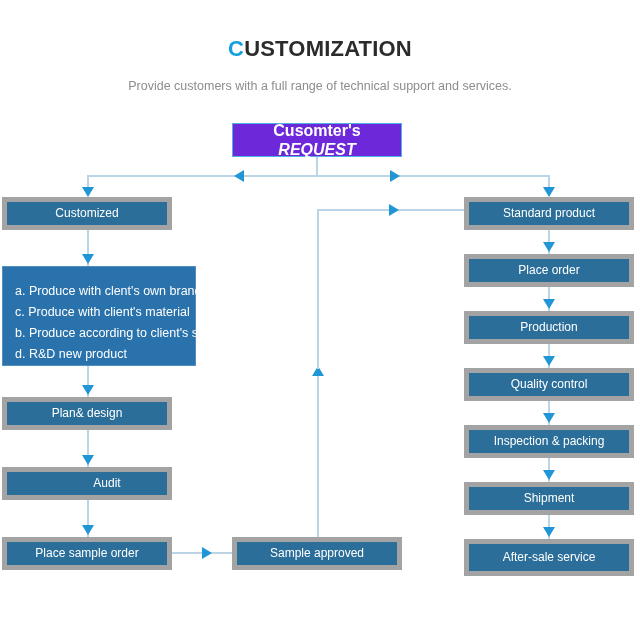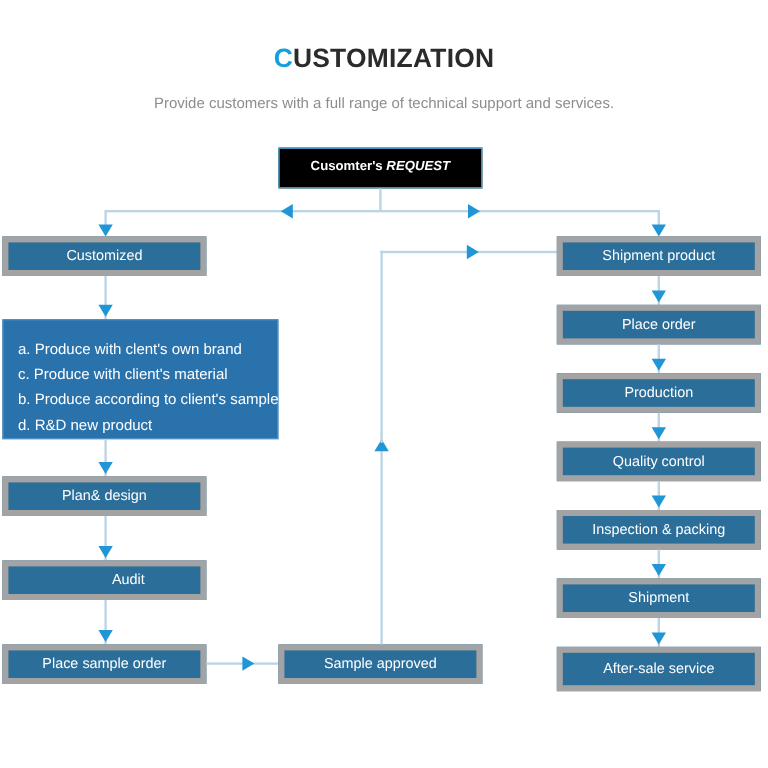--- a/index.html
+++ b/index.html
@@ -61,24 +61,24 @@
     display: flex;
     align-items: center;
     justify-content: center;
     text-align: center;
     line-height: 1.2;
     background: #2a6e99;
     border: 5px solid #a3a3a3;
     user-select: none;
   }
   .box.top {
-    background: #000000;
+    background: #6d28d9;
     border: 1px solid #4fb0e4;
     font-weight: bold;
-    font-size: 11px;
+    font-size: 16px;
   }
   .box.top .italic {
     font-style: italic;
     font-weight: bold;
   }
   .box.list {
     background: #2a72ac;
     border: 1px solid #4f8fc2;
     display: block;
     text-align: left;
@@ -149,21 +149,21 @@
   <div class="line-v" style="left:87px; top:175px; height:16px;"></div>
   <div class="arrow down" style="left:82px;  top:187px;"></div>
   <div class="line-v" style="left:548px; top:175px; height:16px;"></div>
   <div class="arrow down" style="left:543px; top:187px;"></div>
 
   <div class="box" style="left:2px; top:197px; width:170px; height:33px;">Customized</div>
 
   <div class="line-v" style="left:87px; top:230px; height:36px;"></div>
   <div class="arrow down" style="left:82px; top:254px;"></div>
 
-  <div class="box list" style="left:2px; top:266px; width:230px; height:100px;">
+  <div class="box list" style="left:2px; top:266px; width:194px; height:100px;">
     <div class="line">a. Produce with clent's own brand</div>
     <div class="line">c. Produce with client's material</div>
     <div class="line">b. Produce according to client's sample</div>
     <div class="line">d. R&amp;D new product</div>
   </div>
 
   <div class="line-v" style="left:87px; top:366px; height:31px;"></div>
   <div class="arrow down" style="left:82px; top:385px;"></div>
 
   <div class="box" style="left:2px; top:397px; width:170px; height:33px;">Plan&amp; design</div>
@@ -182,21 +182,21 @@
   <div class="arrow right" style="left:202px; top:547px;"></div>
 
   <div class="box" style="left:232px; top:537px; width:170px; height:33px;">Sample approved</div>
 
   <div class="line-v" style="left:317px; top:366px; height:171px;"></div>
   <div class="arrow up" style="left:312px; top:366px;"></div>
   <div class="line-v" style="left:317px; top:209px; height:160px;"></div>
   <div class="line-h" style="left:317px; top:209px; width:147px;"></div>
   <div class="arrow right" style="left:389px; top:204px;"></div>
 
-  <div class="box" style="left:464px; top:197px; width:170px; height:33px;">Shipment product</div>
+  <div class="box" style="left:464px; top:197px; width:170px; height:33px;">Standard product</div>
   <div class="line-v" style="left:548px; top:230px; height:24px;"></div>
   <div class="arrow down" style="left:543px; top:242px;"></div>
 
   <div class="box" style="left:464px; top:254px; width:170px; height:33px;">Place order</div>
   <div class="line-v" style="left:548px; top:287px; height:24px;"></div>
   <div class="arrow down" style="left:543px; top:299px;"></div>
 
   <div class="box" style="left:464px; top:311px; width:170px; height:33px;">Production</div>
   <div class="line-v" style="left:548px; top:344px; height:24px;"></div>
   <div class="arrow down" style="left:543px; top:356px;"></div>

